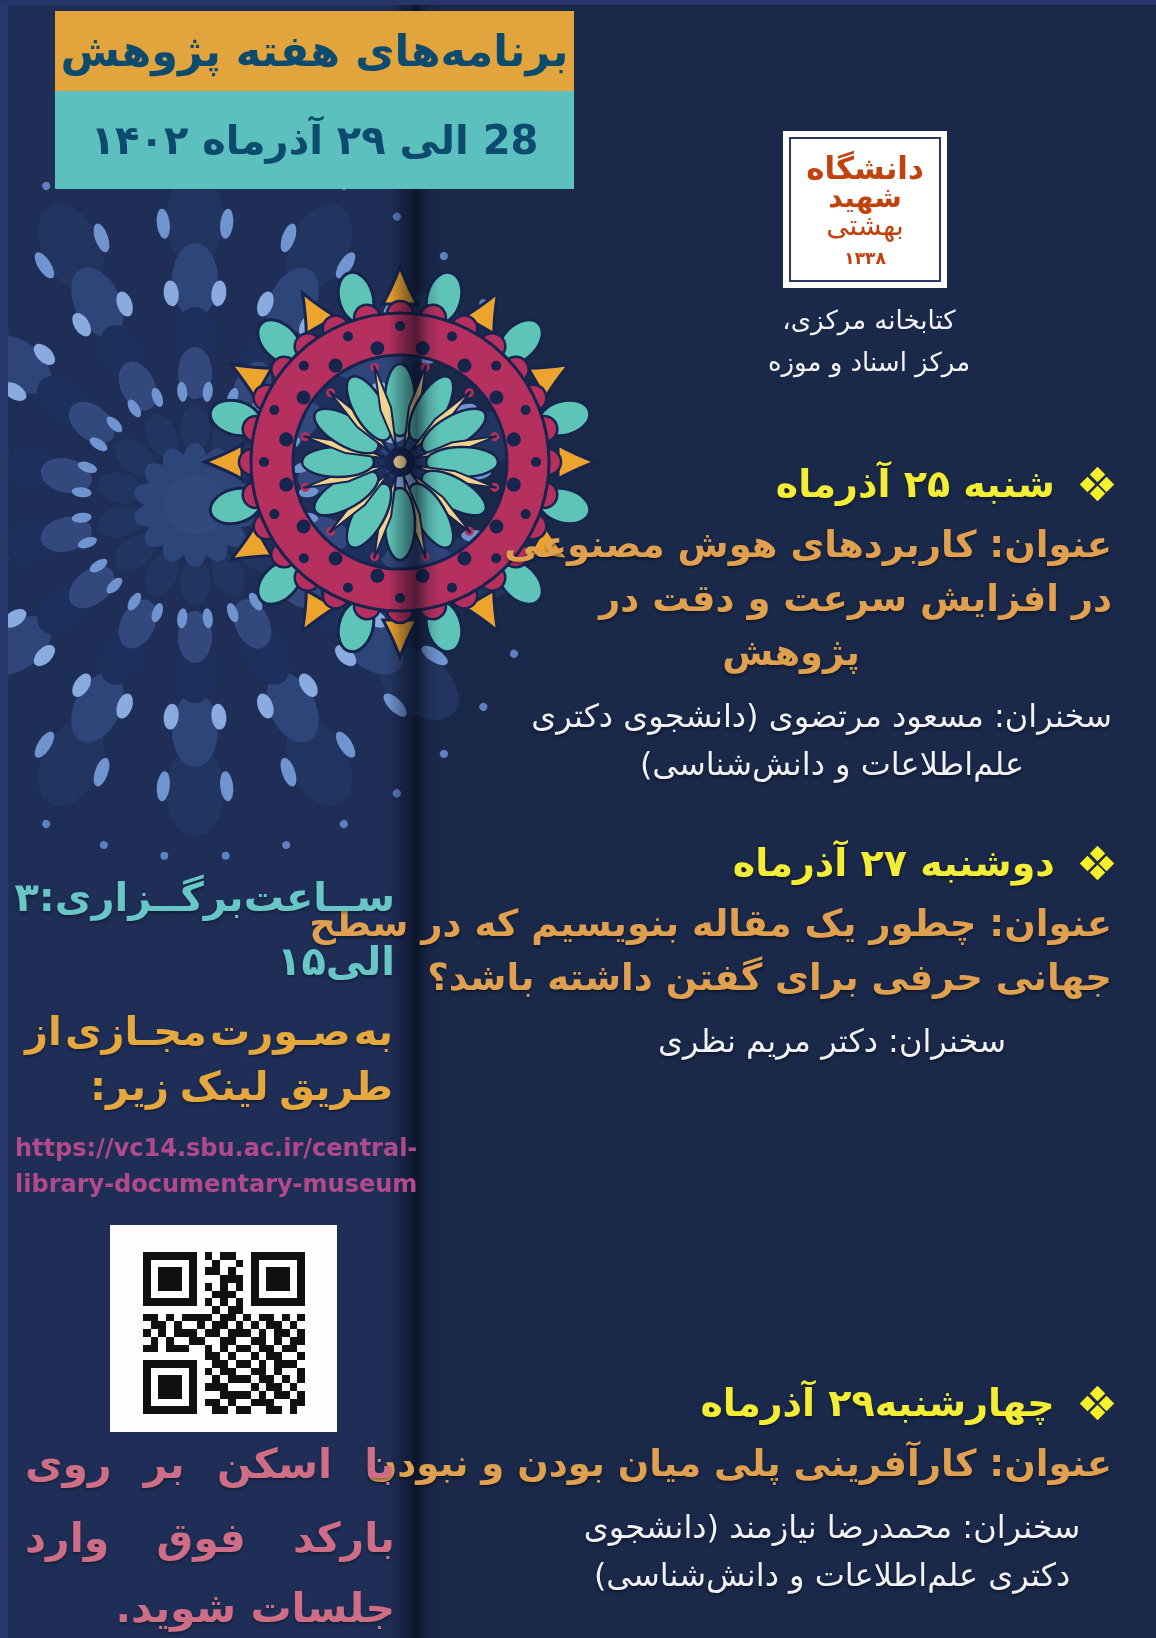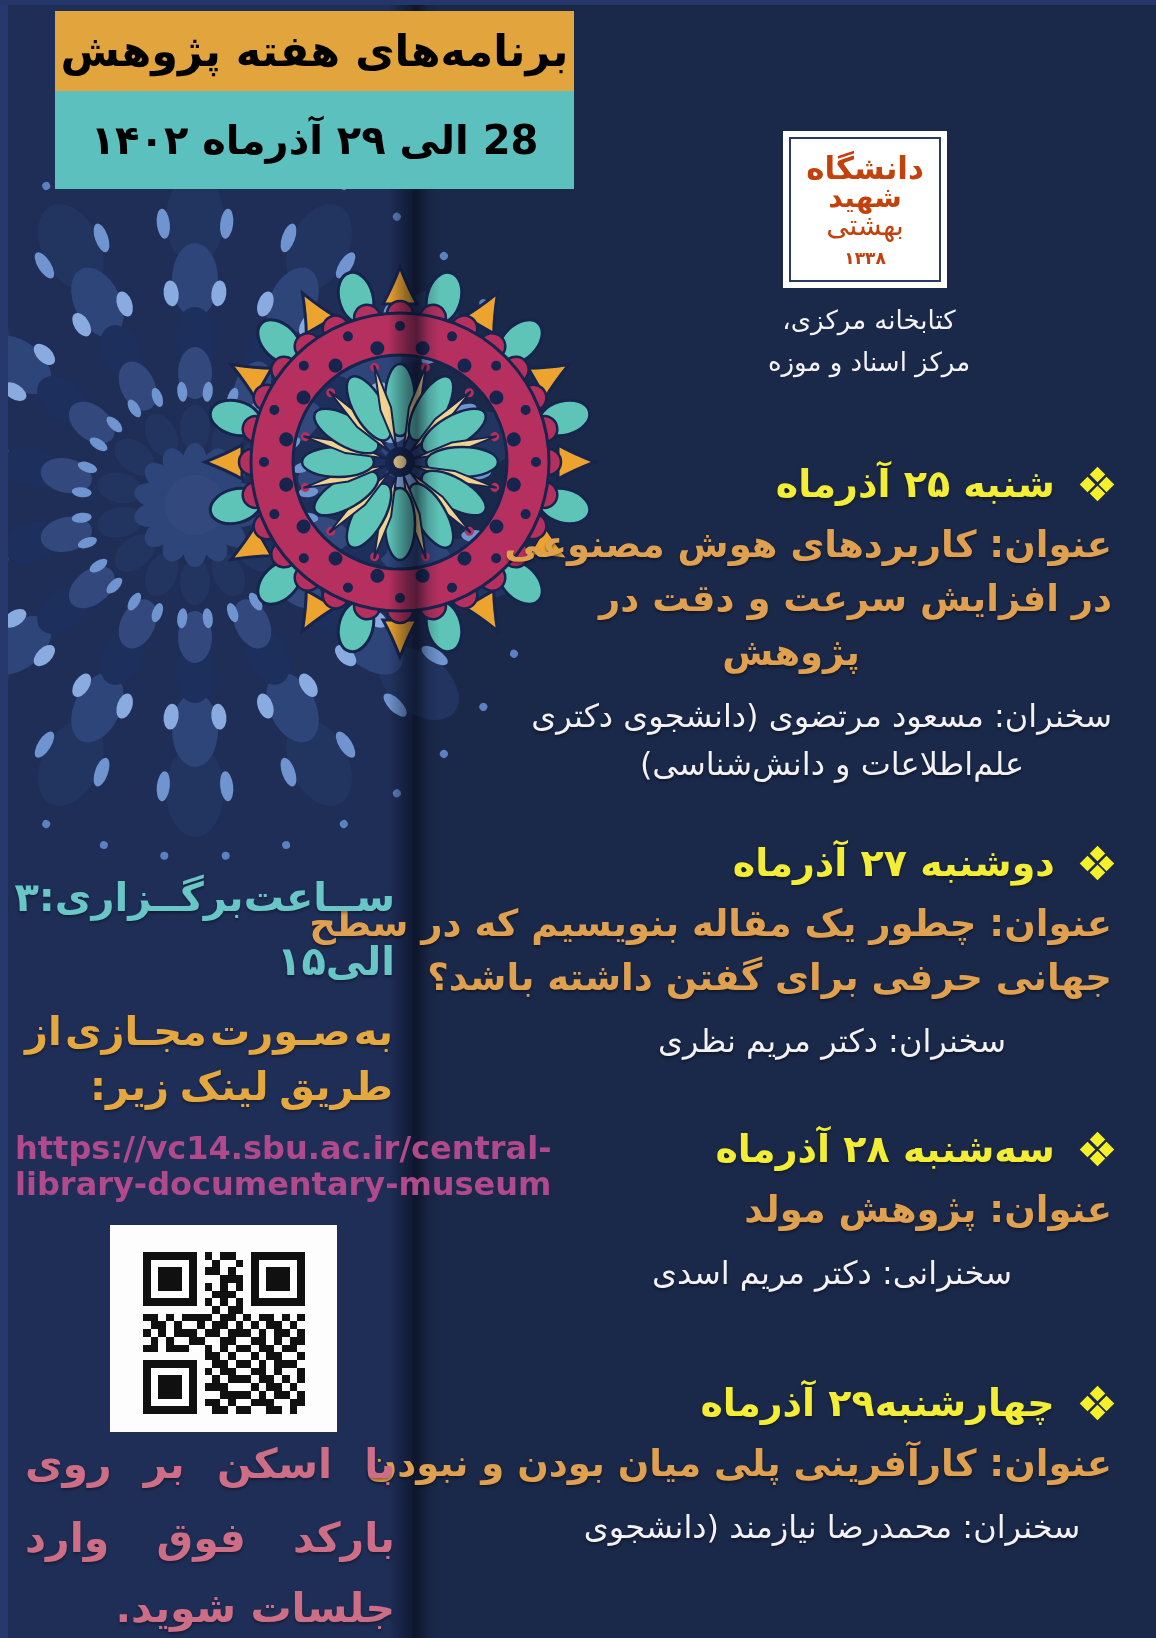--- a/index.html
+++ b/index.html
@@ -13,21 +13,21 @@
   .bg-right{position:absolute;left:412px;top:0;right:0;height:100%;background:#1a2849;z-index:0;}
   .mandala-blue{position:absolute;left:-185px;top:125px;z-index:1;}
   .mandala-color{position:absolute;left:190px;top:252px;z-index:2;}
   .fold{position:absolute;left:388px;top:0;width:52px;height:100%;z-index:3;
         background:linear-gradient(90deg,rgba(4,8,22,0) 0%,rgba(4,8,22,.42) 38%,rgba(4,8,22,.55) 55%,rgba(14,22,46,.18) 78%,rgba(4,8,22,0) 100%);}
   .edge-left{position:absolute;left:0;top:0;width:8px;height:100%;background:#27396c;z-index:6;}
   .edge-top{position:absolute;left:0;top:0;width:100%;height:5px;background:#25376a;z-index:6;}
 
   
   .banner{position:absolute;left:55px;width:519px;display:flex;align-items:center;justify-content:center;
-          z-index:5;color:#000000;font-weight:bold;text-align:center;}
+          z-index:5;color:#0c4a6e;font-weight:bold;text-align:center;}
   .banner-orange{top:11px;height:80px;background:#e2a43c;font-size:43px;}
   .banner-teal{top:91px;height:98px;background:#5cc0bf;font-size:40px;}
 
   
   .logo-box{position:absolute;left:783px;top:131px;width:164px;height:157px;background:#ffffff;
             padding:6px;z-index:5;}
   .logo-frame{width:100%;height:100%;border:2px solid #2a3a68;display:flex;flex-direction:column;
               align-items:center;justify-content:center;color:#c2410c;line-height:1.0;padding:2px;}
   .logo-l1{font-size:31px;font-weight:bold;}
   .logo-l2{font-size:28px;font-weight:bold;}
@@ -56,21 +56,21 @@
   
   .lline{position:absolute;z-index:5;font-weight:bold;white-space:nowrap;}
   .spread{display:flex;justify-content:space-between;}
   .teal-txt{color:#68c6c6;font-size:40px;text-shadow:0 2px 3px rgba(0,0,0,.35);}
   .orange-txt{color:#e4a83e;font-size:40px;text-shadow:0 2px 3px rgba(0,0,0,.35);}
   .time-l1{left:25px;top:874px;width:370px;}
   .time-l2{left:25px;top:938px;width:370px;text-align:right;}
   .mode-l1{left:25px;top:1008px;width:368px;}
   .mode-l2{left:90px;top:1063px;width:303px;}
   .url-line{left:15px;top:1130px;width:390px;text-align:left;direction:ltr;
-            color:#b14a8c;font-size:32px;line-height:36px;font-weight:bold;}
+            color:#b14a8c;font-size:24px;line-height:36px;font-weight:bold;}
   .url-line.l2{top:1166px;}
   .qr-box{position:absolute;left:110px;top:1225px;width:227px;height:207px;background:#fdfdfd;z-index:5;
           display:block;}
   .qr-box svg{position:absolute;left:33px;top:27px;}
   .pink-txt{color:#cd6e86;font-size:41px;text-shadow:0 2px 3px rgba(0,0,0,.35);}
   .cap-l1{left:25px;top:1440px;width:370px;}
   .cap-l2{left:25px;top:1514px;width:370px;}
   .cap-l3{left:25px;top:1584px;width:370px;text-align:right;}
 </style>
 </head>
@@ -462,39 +462,30 @@
       <span class="bullet"><i></i><i></i><i></i><i></i></span>
       <span>دوشنبه ۲۷ آذرماه</span>
     </div>
     <div class="ev-title">عنوان: چطور یک مقاله بنویسیم که در سطح</div>
     <div class="ev-title">جهانی حرفی برای گفتن داشته باشد؟</div>
     <div class="ev-speakers">
       <div class="ev-speaker">سخنران: دکتر مریم نظری</div>
     </div>
   </section>
 
-  <section class="event" style="top:1120px">
-    <div class="ev-day">
-      <span class="bullet"><i></i><i></i><i></i><i></i></span>
-      <span>سه‌شنبه ۲۸ آذرماه</span>
-    </div>
-    <div class="ev-title">عنوان: پژوهش مولد</div>
-    <div class="ev-speakers">
-      <div class="ev-speaker">سخنرانی: دکتر مریم اسدی</div>
-    </div>
-  </section>
 
   <section class="event" style="top:1374px">
     <div class="ev-day">
       <span class="bullet"><i></i><i></i><i></i><i></i></span>
       <span>چهارشنبه۲۹ آذرماه</span>
     </div>
     <div class="ev-title">عنوان: کارآفرینی پلی میان بودن و نبودن</div>
     <div class="ev-speakers">
       <div class="ev-speaker">سخنران: محمدرضا نیازمند (دانشجوی</div>
+      <div class="ev-speaker">دکتری علم‌اطلاعات و دانش‌شناسی)</div>
     </div>
   </section>
 
   <div class="lline spread teal-txt time-l1">
     <span>ســاعت</span>
     <span>برگــزاری:</span>
     <span>۱۳</span>
   </div>
   <div class="lline teal-txt time-l2">الی۱۵</div>
 

